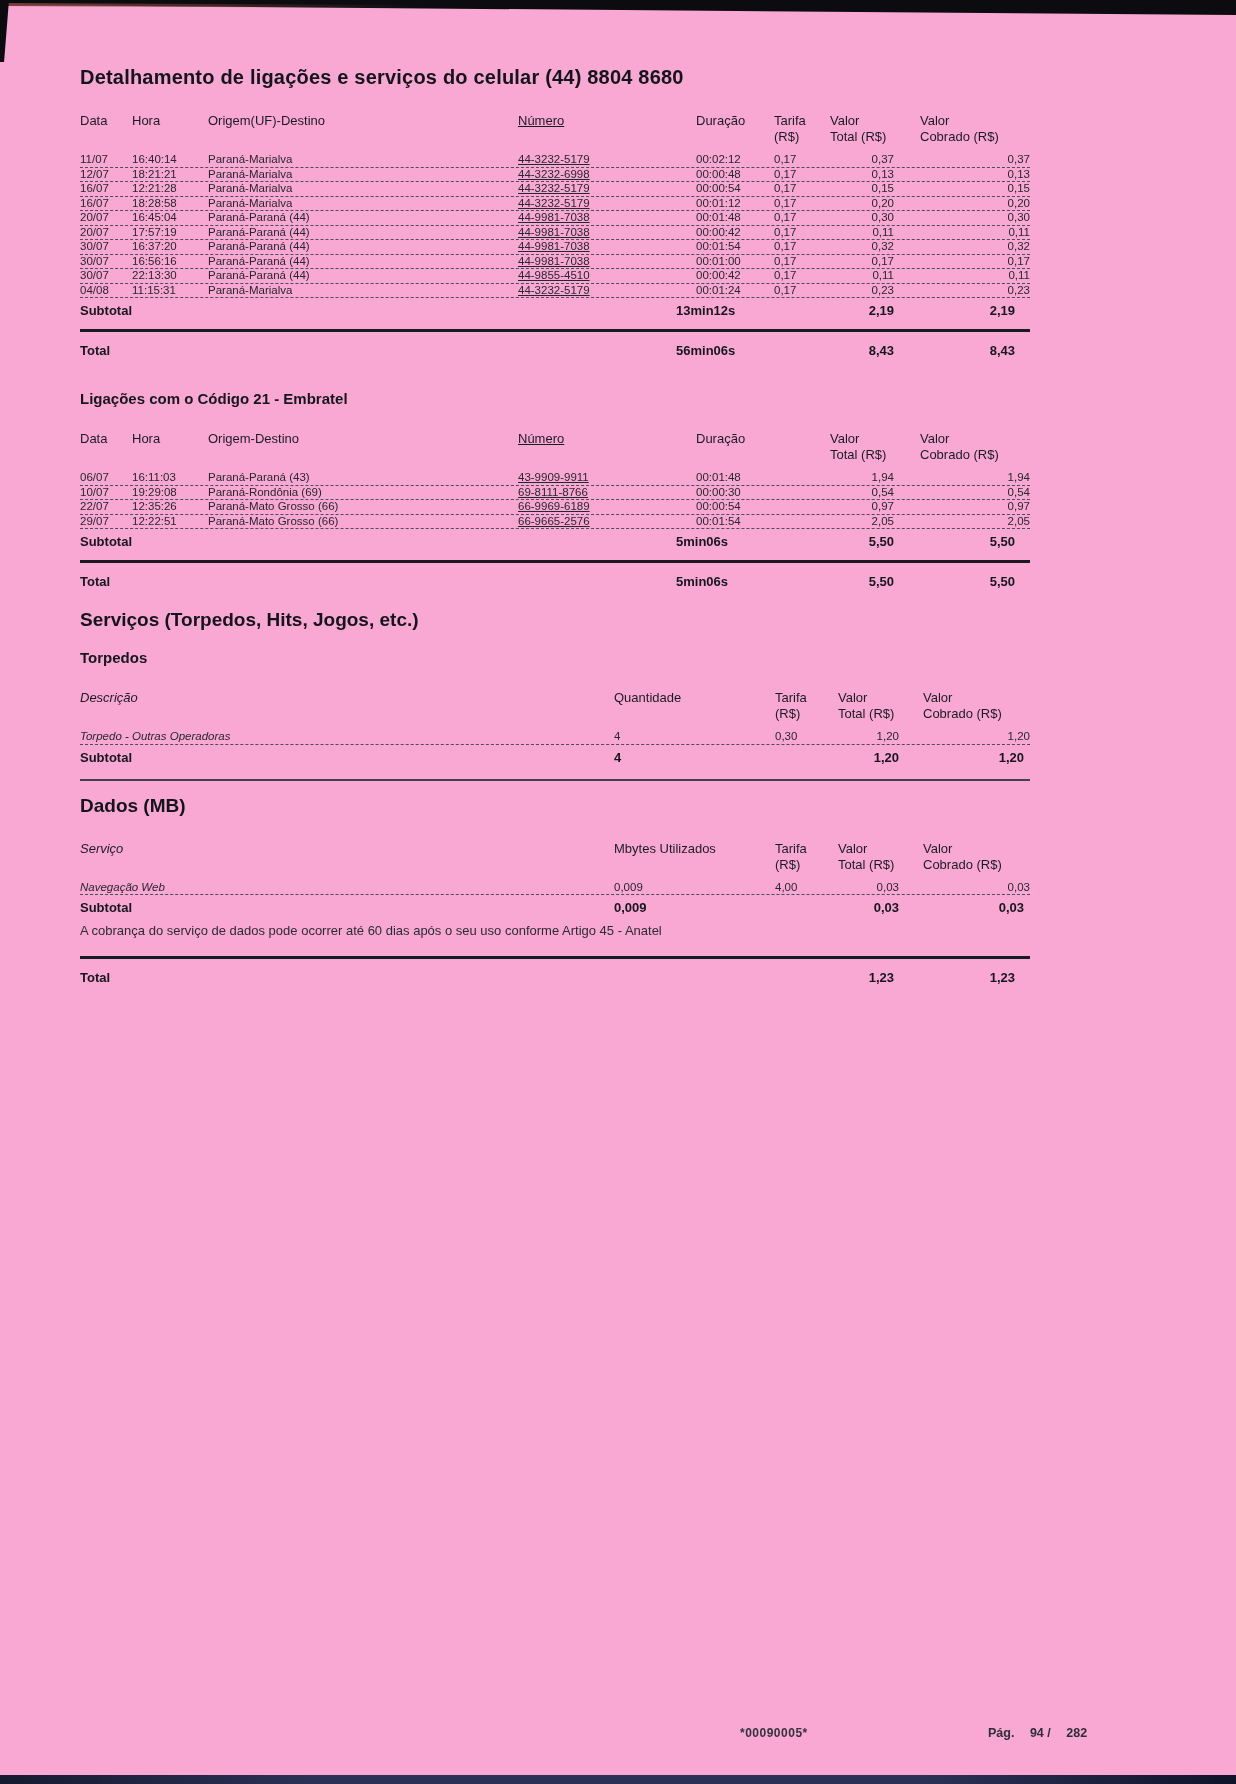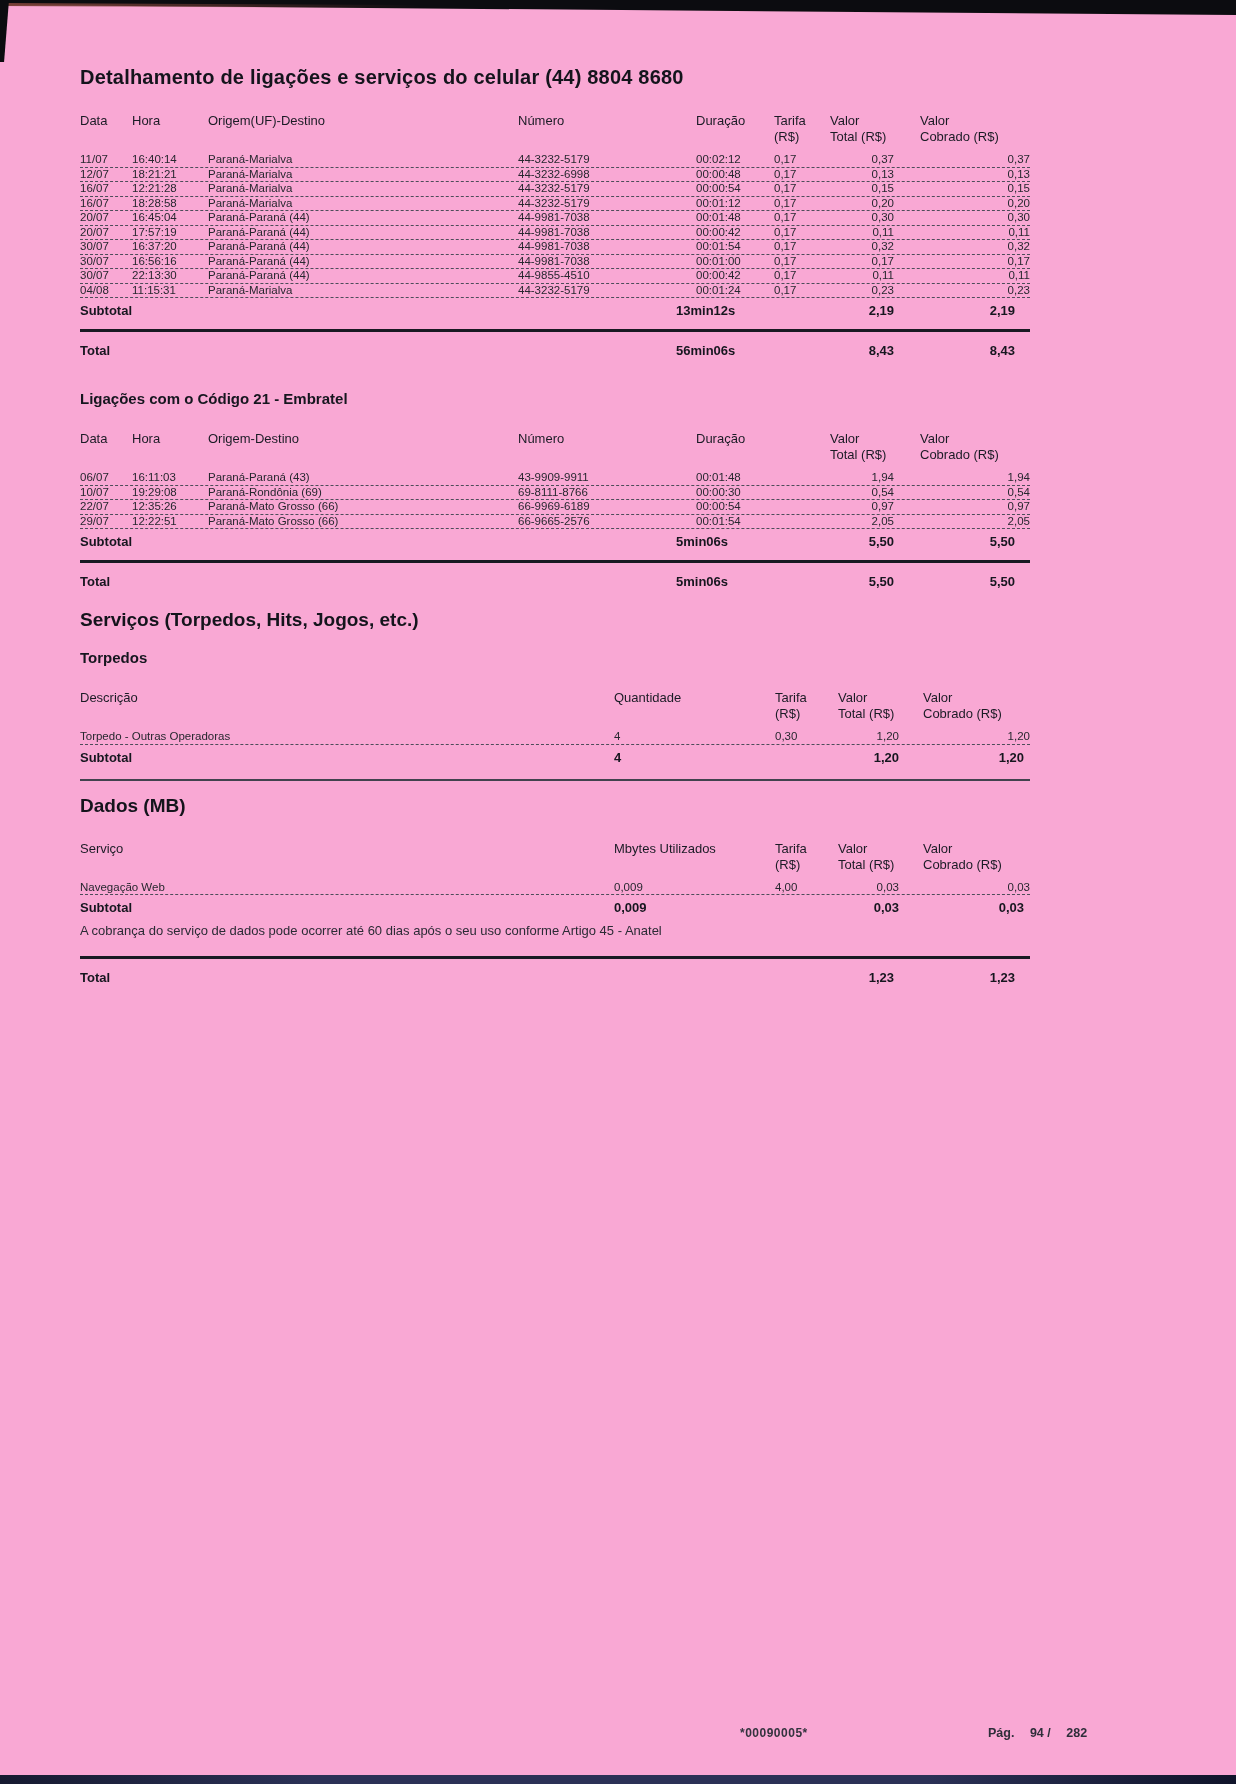--- a/index.html
+++ b/index.html
@@ -69,29 +69,29 @@
     display:flex;align-items:flex-start;
     border-bottom:1px dashed #4d4d5a;
     font-size:11.5px;line-height:13.5px;
     color:#27272f;
   }
   .rows{margin-top:8px;}
   
   .c-data{width:52px;}
   .c-hora{width:76px;}
   .c-origem{width:310px;}
-  .c-numero{width:178px;}
+  .c-numero{width:178px;text-decoration:underline;}
   .c-duracao{width:78px;}
   .c-tarifa{width:56px;}
   .c-total{width:90px;text-align:right;padding-right:26px;}
   .c-cobrado{width:110px;text-align:right;}
   
   .c-duracao2{width:134px;}
   
-  .c-desc{width:534px;}
+  .c-desc{width:534px;font-style:italic;}
   .c-qtd{width:161px;}
   .c-tarifa2{width:63px;}
   .c-total2{width:85px;text-align:right;padding-right:24px;}
   .c-cobrado2{width:107px;text-align:right;}
   
   .srow{
     display:flex;
     font-size:13px;font-weight:700;color:#16161f;
     padding:5px 0 4px 0;
   }

